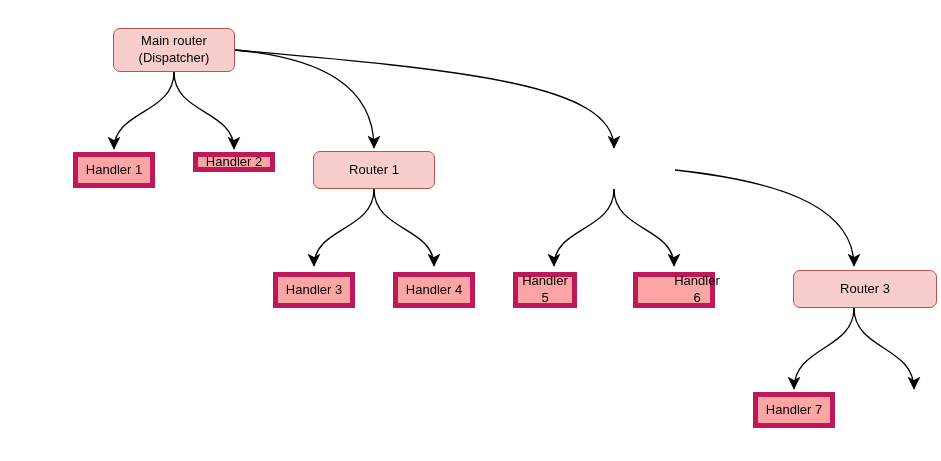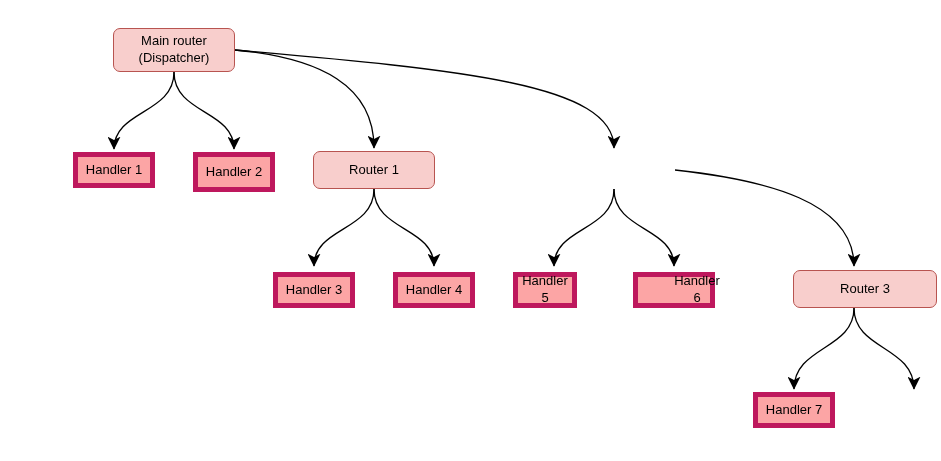--- a/index.html
+++ b/index.html
@@ -77,21 +77,21 @@
 
     <path class="edge" d="M 811 308 C 811 350, 751 346, 751 389" marker-end="url(#arrow)"></path>
     <path class="edge" d="M 811 308 C 811 350, 871 346, 871 389" marker-end="url(#arrow)"></path>
   </svg>
 
   <div class="node router" style="left:70px; top:28px; width:122px; height:44px;">Main router
 (Dispatcher)</div>
 
   <div class="node handler" style="left:30px; top:152px; width:82px; height:36px;">Handler 1</div>
 
-  <div class="node handler" style="left:150px; top:152px; width:82px; height:40px;">Handler 2</div>
+  <div class="node handler" style="left:150px; top:152px; width:82px; height:20px;">Handler 2</div>
 
   <div class="node router" style="left:270px; top:151px; width:122px; height:38px;">Router 1</div>
 
 
   <div class="node handler" style="left:230px; top:272px; width:82px; height:36px;">Handler 3</div>
 
   <div class="node handler" style="left:350px; top:272px; width:82px; height:36px;text-align:right;">Handler 4</div>
 
   <div class="node handler" style="left:470px; top:272px; width:64px; height:36px;">Handler 5</div>
 

